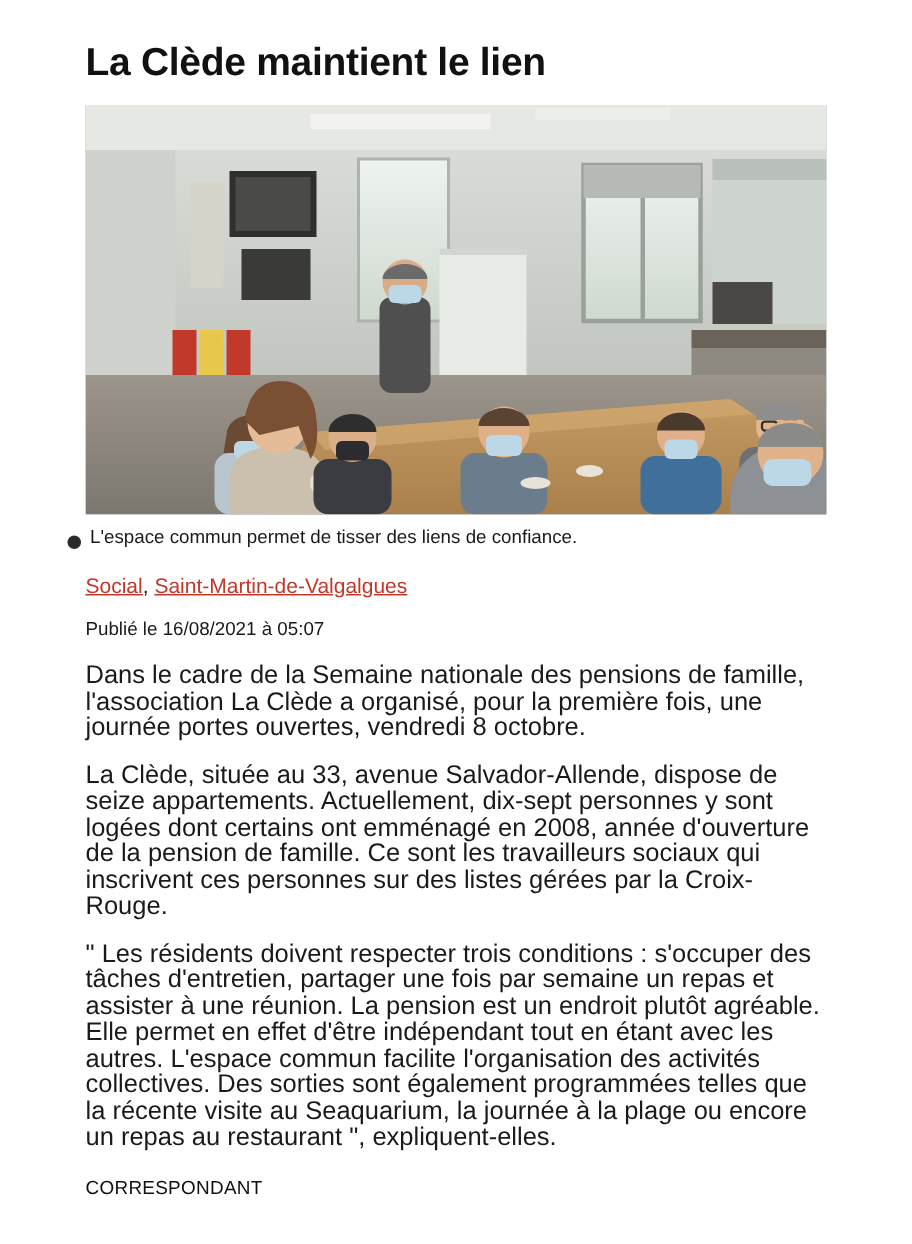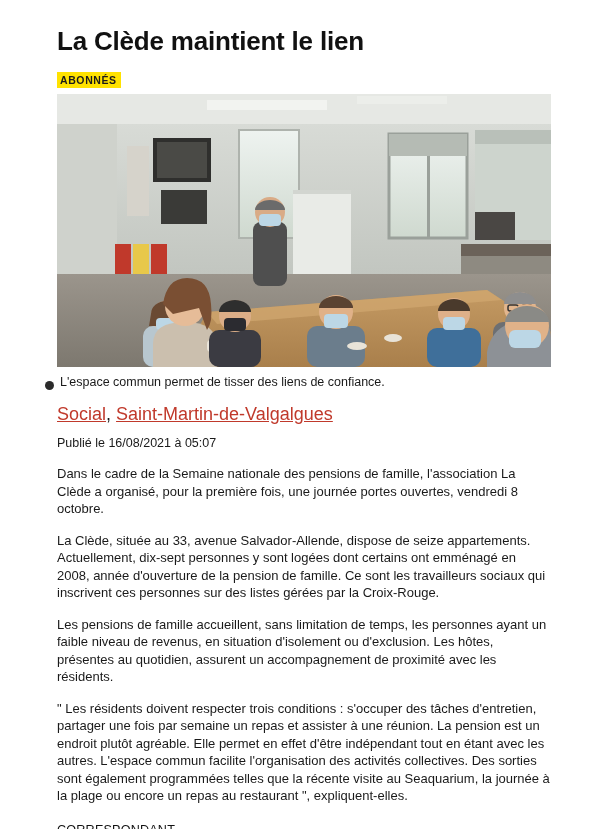--- a/index.html
+++ b/index.html
@@ -69,63 +69,60 @@
     flex: 0 0 auto;
     margin-left: -12px;
   }
   .caption-text {
     font-size: 12.5px;
     line-height: 16px;
     color: #1a1a1a;
   }
   .tags {
     margin: 16px 0 0 0;
-    font-size: 18px;
+    font-size: 14px;
     line-height: 16px;
   }
   .tag-link {
     color: #c0392b;
     text-decoration: underline;
     cursor: pointer;
   }
   .tag-sep {
     color: #1a1a1a;
   }
   .published {
     margin: 13px 0 0 0;
     font-size: 12.5px;
     line-height: 16px;
     color: #1a1a1a;
   }
   .body-par {
     margin: 14px 0 0 0;
-    font-size: 13px;
+    font-size: 17px;
     line-height: 17.5px;
     color: #1a1a1a;
     width: 494px;
     text-align: left;
   }
   .signature {
     margin: 18px 0 0 0;
     font-size: 12.6px;
     font-weight: normal;
     letter-spacing: 0.2px;
     color: #111111;
   }
 </style>
 </head>
 <body>
 
 <div class="page">
 
   <h1 class="headline">La Clède maintient le lien</h1>
 
-  <div class="badge-row">
-    <span class="badge">ABONNÉS</span>
-  </div>
 
   <div class="figure">
     <div class="photo">
       <svg width="494" height="273" viewBox="0 0 494 273" xmlns="http://www.w3.org/2000/svg" role="img" aria-label="group photo">
         <defs>
           <linearGradient id="wall" x1="0" y1="0" x2="0" y2="1">
             <stop offset="0" stop-color="#d8dbd6"></stop>
             <stop offset="1" stop-color="#c2c6c0"></stop>
           </linearGradient>
           <linearGradient id="tableg" x1="0" y1="0" x2="0" y2="1">
@@ -251,18 +248,17 @@
   </div>
 
   <div class="tags">
     <a class="tag-link">Social</a><span class="tag-sep">, </span><a class="tag-link">Saint-Martin-de-Valgalgues</a>
   </div>
 
   <div class="published">Publié le 16/08/2021 à 05:07</div>
 
   <p class="body-par">Dans le cadre de la Semaine nationale des pensions de famille, l'association La Clède a organisé, pour la première fois, une journée portes ouvertes, vendredi 8 octobre.</p>
   <p class="body-par">La Clède, située au 33, avenue Salvador-Allende, dispose de seize appartements. Actuellement, dix-sept personnes y sont logées dont certains ont emménagé en 2008, année d'ouverture de la pension de famille. Ce sont les travailleurs sociaux qui inscrivent ces personnes sur des listes gérées par la Croix-Rouge.</p>
-  <p class="body-par">Les pensions de famille accueillent, sans limitation de temps, les personnes ayant un faible niveau de revenus, en situation d'isolement ou d'exclusion. Les hôtes, présentes au quotidien, assurent un accompagnement de proximité avec les résidents.</p>
   <p class="body-par">" Les résidents doivent respecter trois conditions : s'occuper des tâches d'entretien, partager une fois par semaine un repas et assister à une réunion. La pension est un endroit plutôt agréable. Elle permet en effet d'être indépendant tout en étant avec les autres. L'espace commun facilite l'organisation des activités collectives. Des sorties sont également programmées telles que la récente visite au Seaquarium, la journée à la plage ou encore un repas au restaurant ", expliquent-elles.</p>
 
   <div class="signature">CORRESPONDANT</div>
 
 </div>
 
 </body></html>

